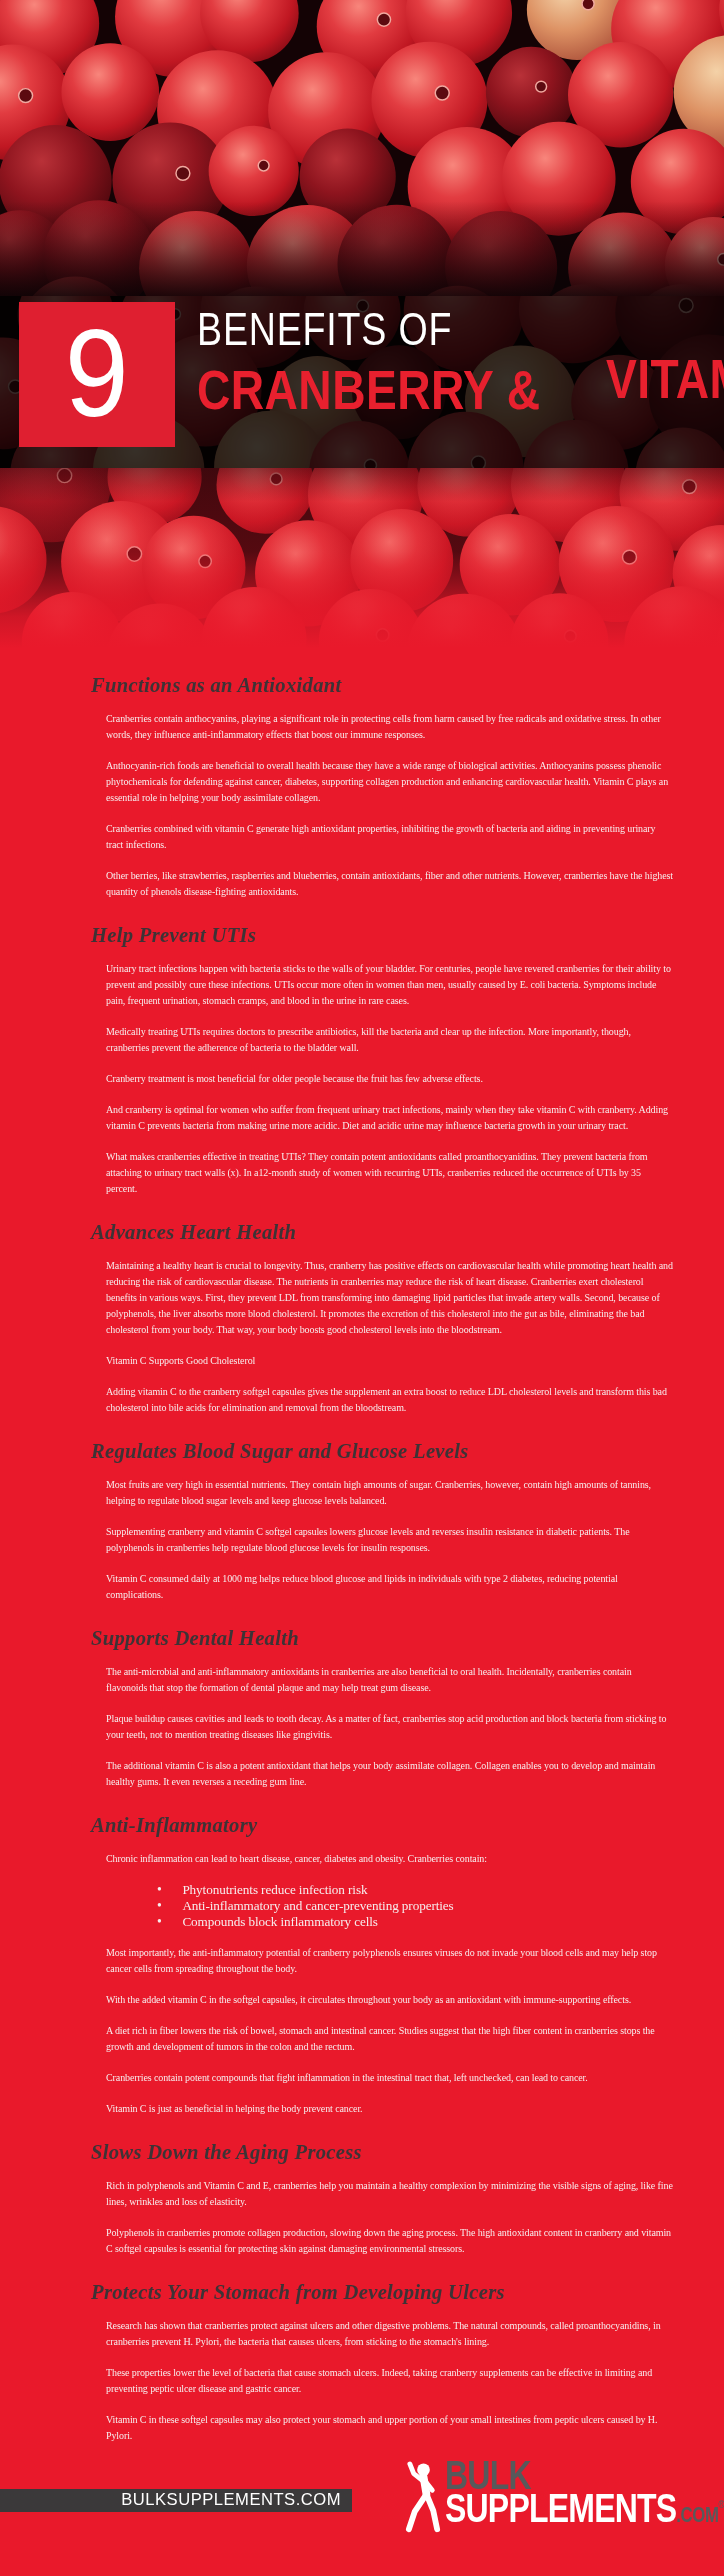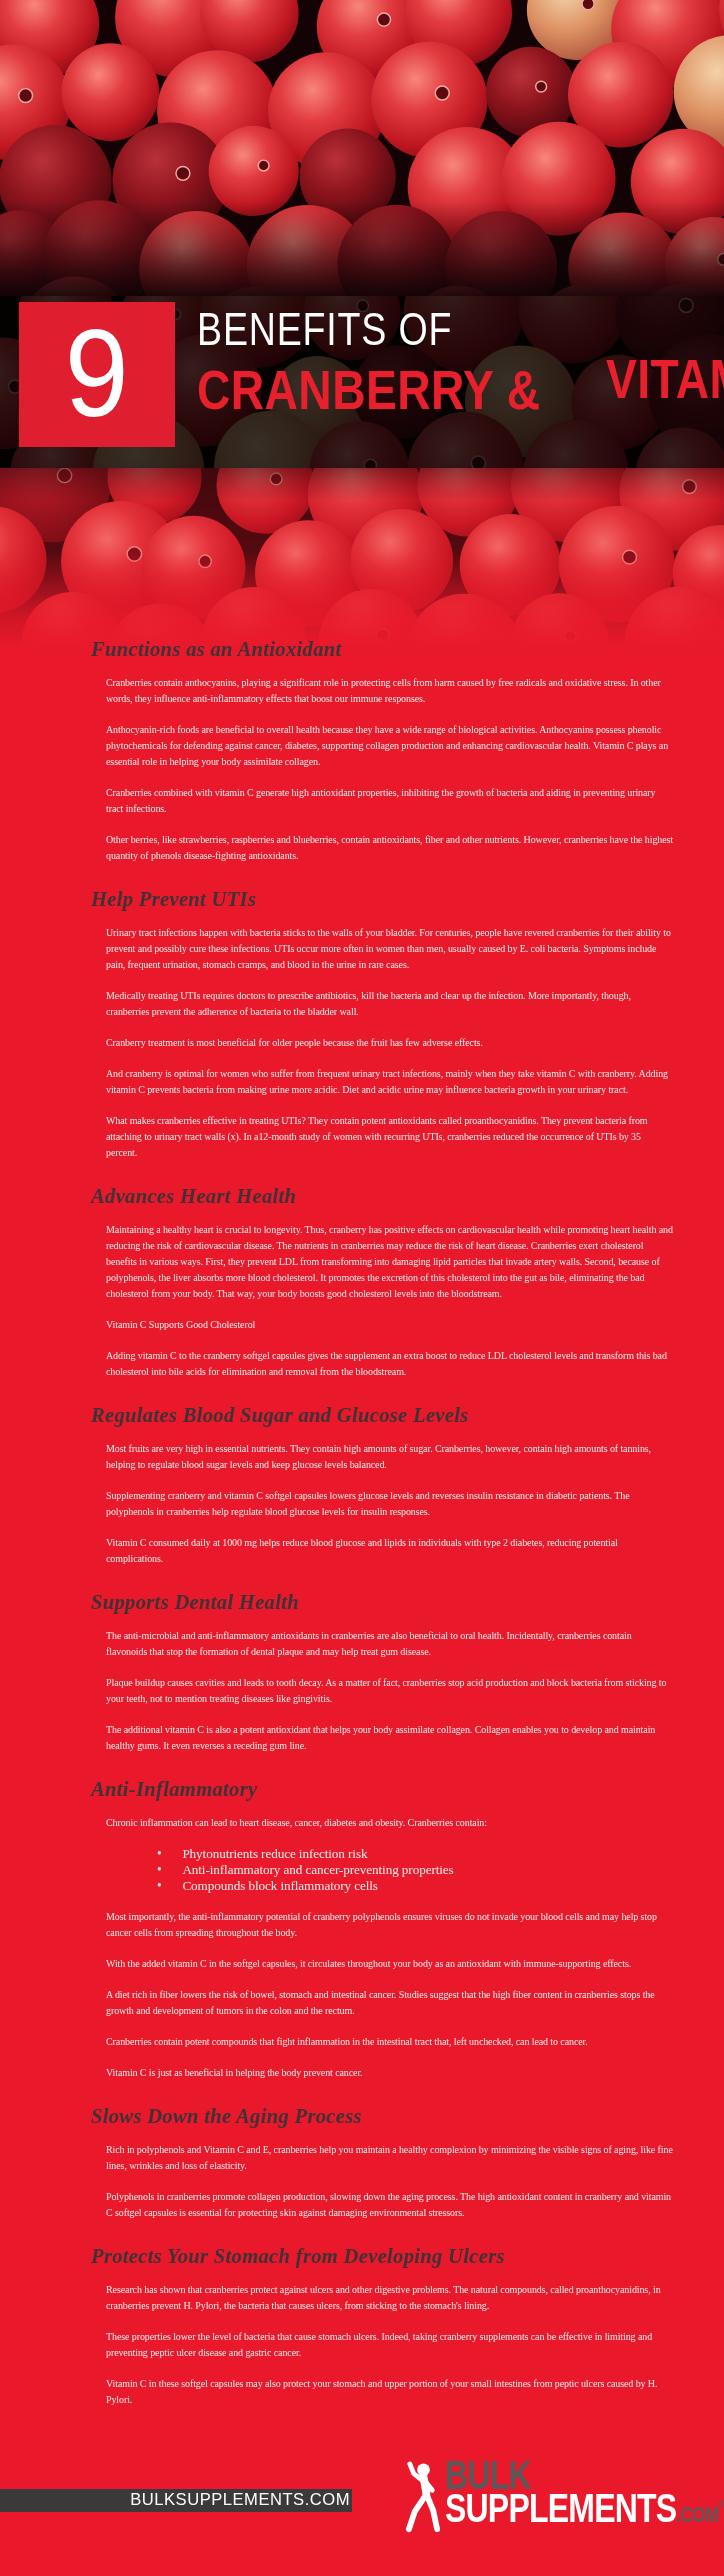--- a/index.html
+++ b/index.html
@@ -37,33 +37,33 @@
     display:flex;align-items:center;justify-content:center;}
   .number-box .num{color:#fff;font-family:"Liberation Sans",sans-serif;font-weight:400;font-size:125px;line-height:1;
     transform:scaleX(.92);display:block;margin-top:-3.9px;}
   .title-text{position:absolute;left:197px;top:7.8px;}
   .benefits-of{color:#fff;font-family:"Liberation Sans",sans-serif;font-weight:500;font-size:47px;line-height:49px;
     letter-spacing:1px;display:inline-block;transform:scaleX(.80);transform-origin:left;white-space:nowrap;}
   .title-red{color:var(--accent-red);font-family:"Liberation Sans",sans-serif;font-weight:700;font-size:55px;line-height:49px;
     letter-spacing:0.5px;display:inline-block;transform:scaleX(.84);transform-origin:left;white-space:nowrap;margin-top:13.7px;}
   .title-red-wrap{display:flex;flex-direction:row;}
   
-  .content{position:absolute;top:616px;left:91px;width:597px;color:var(--body-text);}
+  .content{position:absolute;top:652px;left:91px;width:597px;color:var(--body-text);}
   .benefit h2{
     font-family:"Liberation Serif","DejaVu Serif",serif;font-style:italic;font-weight:700;
     color:var(--heading);font-size:20.6px;line-height:22.5px;letter-spacing:0.3px;
     margin:23.5px 0 13.7px 0;}
   .benefit:first-child h2{margin-top:21.5px;}
   .benefit p{margin:15px;font-size:10px;line-height:16px;letter-spacing:-0.1px;}
   .benefit ul{margin:0;padding:0;list-style:none;}
   .benefit li{position:relative;margin-left:66px;padding-left:25.4px;font-size:13.2px;line-height:16px;letter-spacing:-0.1px;}
   .benefit li::before{content:"\2022";position:absolute;left:0;top:0;font-size:13.7px;}
   
   .footer-bar{position:absolute;top:2489px;left:0;width:352px;height:22.5px;background:var(--footer-bar);
-    display:flex;align-items:center;justify-content:flex-end;padding-right:2px;}
+    display:flex;align-items:center;justify-content:flex-end;padding-right:11px;}
   .footer-bar .url{color:#fff;font-family:"Liberation Sans",sans-serif;font-size:16.6px;letter-spacing:0.5px;white-space:nowrap;}
   .brand-logo{position:absolute;top:2459px;left:404px;display:flex;align-items:flex-start;}
   .brand-figure{width:39px;height:78px;margin-top:2px;flex:0 0 auto;}
   .brand-words{display:flex;flex-direction:column;margin-left:2px;}
   .brand-bulk{color:var(--logo-gray);font-family:"Liberation Sans",sans-serif;font-weight:700;font-size:41px;line-height:32px;
     letter-spacing:-1px;display:inline-block;transform:scaleX(.78);transform-origin:left;}
   .brand-row{display:flex;align-items:baseline;transform:scaleX(.78);transform-origin:left;white-space:nowrap;}
   .brand-supp{color:#fff;font-family:"Liberation Sans",sans-serif;font-weight:700;font-size:41px;line-height:35px;letter-spacing:-1px;}
   .brand-com{color:var(--logo-gray);font-family:"Liberation Sans",sans-serif;font-weight:700;font-size:21.5px;letter-spacing:-0.5px;}
   .brand-reg{color:var(--logo-gray);font-family:"Liberation Sans",sans-serif;font-size:10.8px;vertical-align:top;position:relative;top:-13.7px;}

